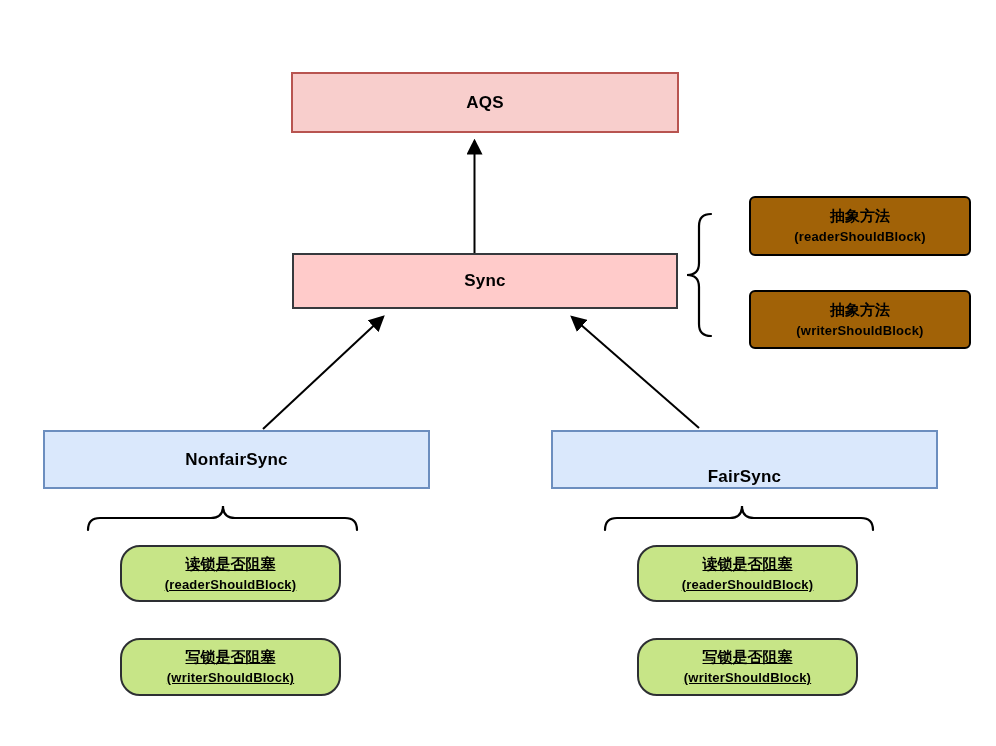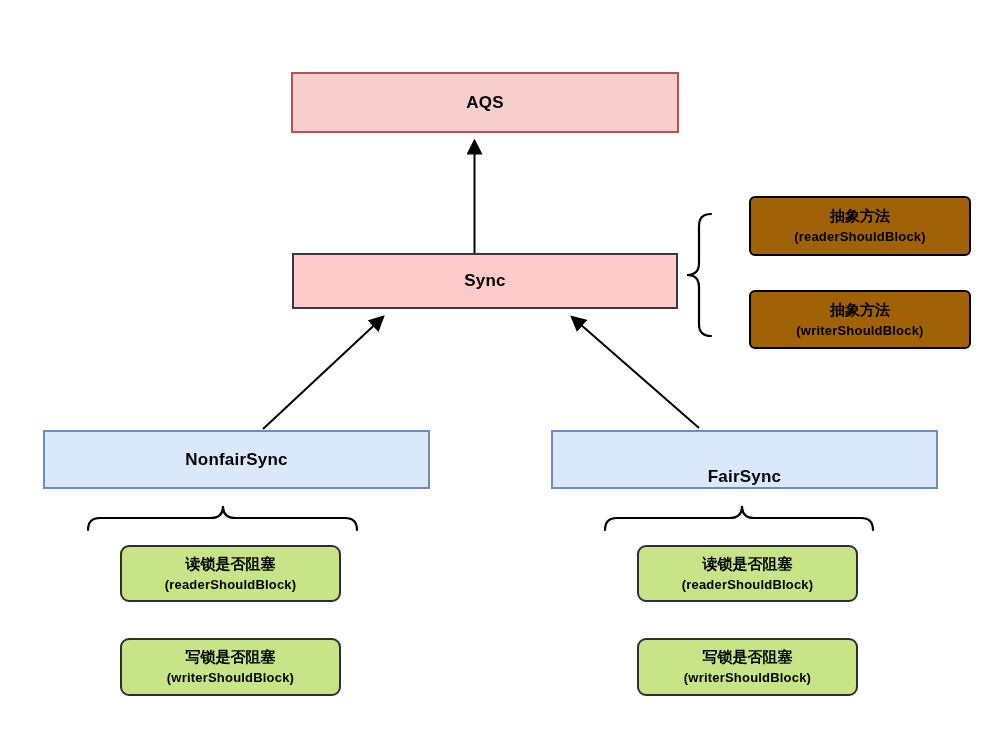--- a/index.html
+++ b/index.html
@@ -62,21 +62,22 @@
     background: #a16207;
     border: 2px solid #000000;
     border-radius: 6px;
   }
   .abs-reader { left: 739px; top: 196px; width: 222px; height: 60px; }
   .abs-writer { left: 739px; top: 290px; width: 222px; height: 59px; }
   
   .method {
     background: #c7e587;
     border: 2px solid #2d2f33;
-    border-radius: 9px;
+    border-radius: 20px;
+    text-decoration: underline;
   }
   .nf-reader { left: 110px; top: 545px; width: 221px; height: 57px; }
   .nf-writer { left: 110px; top: 638px; width: 221px; height: 58px; }
   .f-reader  { left: 627px; top: 545px; width: 221px; height: 57px; }
   .f-writer  { left: 627px; top: 638px; width: 221px; height: 58px; }
 
   .connectors {
     position: absolute;
     left: 0; top: 0;
     width: 996px;

